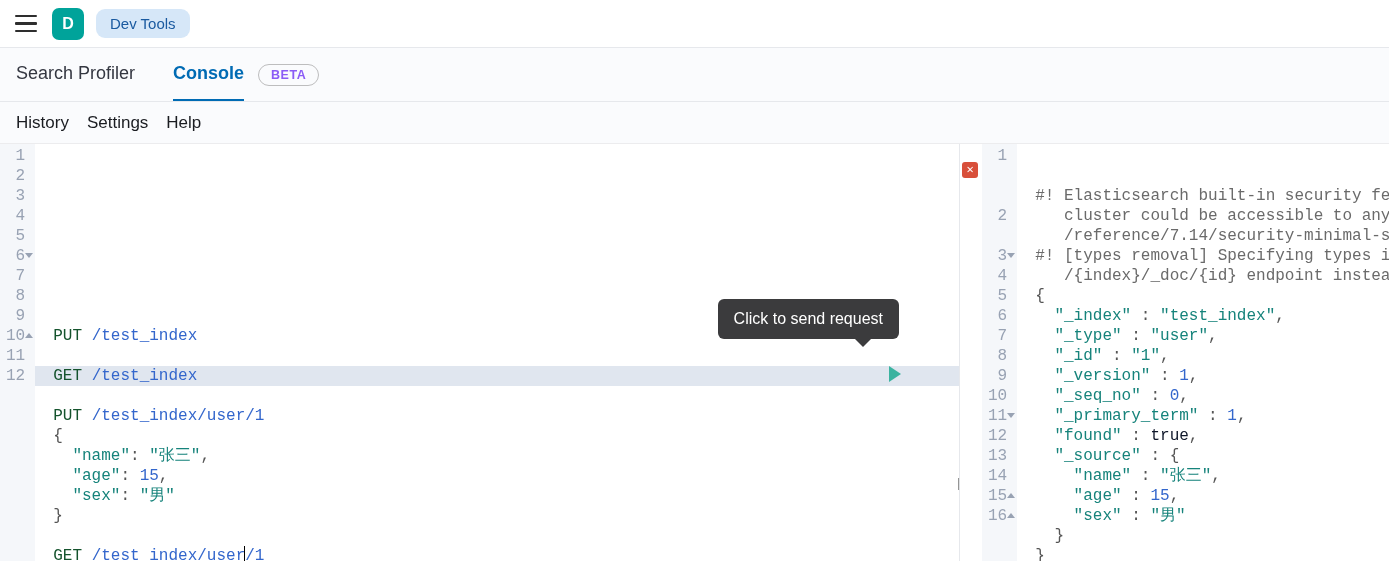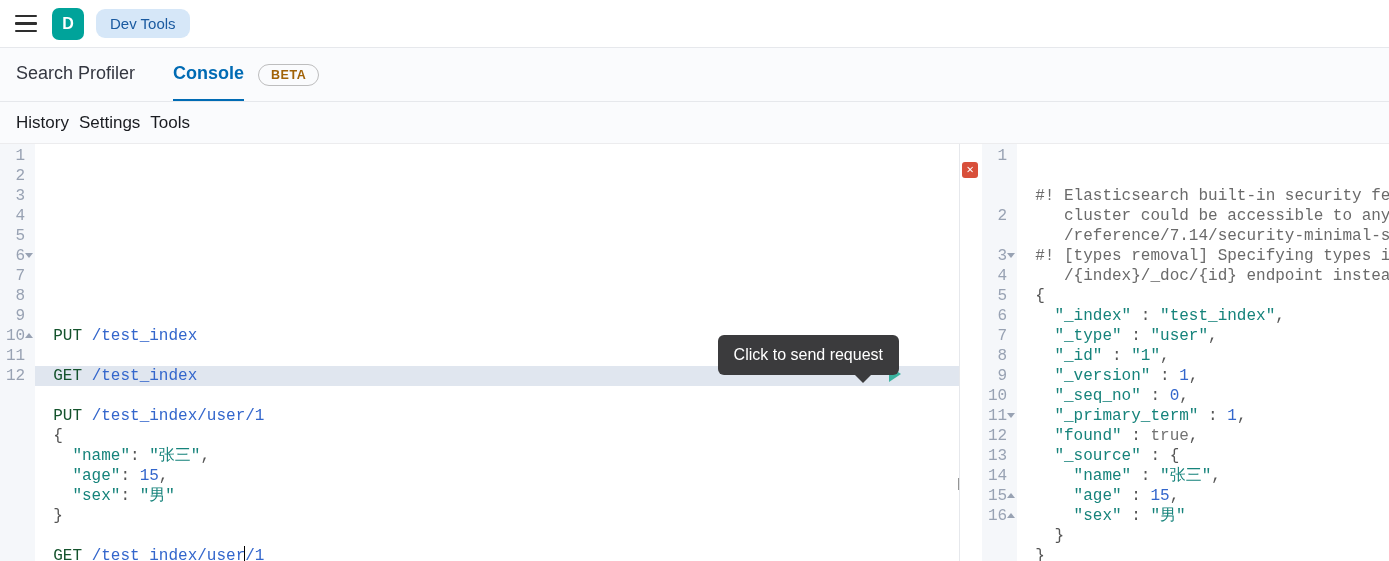--- a/index.html
+++ b/index.html
@@ -75,27 +75,27 @@
     font-weight: 600;
   }
   .beta-badge {
     border: 1px solid #bdbdbe;
     font-size: 12.5px;
     font-weight: 700;
     letter-spacing: 0.5px;
     padding: 3px 12px;
     border-radius: 14px;
     margin-left: -24px;
-    color: #a16207;
+    color: #8b5cf6;
   }
   
   .sub-toolbar {
     display: flex;
     align-items: center;
-    gap: 10px;
+    gap: 18px;
     padding: 0 16px;
     height: 42px;
     font-size: 17px;
     background: #fafbfd;
     border-bottom: 1px solid #ececee;
   }
   .sub-toolbar .link { cursor: pointer; color: #1a1c21; }
   
   .panes {
     display: flex;
@@ -167,21 +167,21 @@
   }
   .editor .line, .gutter .ln { position: relative; z-index: 1; }
 
   
   .method  { color: #14532d; }
   .path    { color: #3366cc; }
   .punct   { color: #555; }
   .key     { color: #16837b; }
   .str     { color: #16837b; }
   .num     { color: #3366cc; }
-  .bool    { color: #737373; margin-top: 38px; }
+  .bool    { color: #0f172a; margin-top: 38px; }
   .comment { color: #6a6a6a; }
   .cursor {
     display: inline-block;
     width: 1px; height: 16px;
     background: #000;
     vertical-align: -2px;
     margin: 0 0 0 -1px;
   }
 
   
@@ -216,21 +216,20 @@
     position: absolute;
     top: 155px;
     right: 60px;
     background: #3b3b3d;
     color: #fff;
     font-family: -apple-system, BlinkMacSystemFont, "Segoe UI", Helvetica, Arial, sans-serif;
     font-size: 16px;
     padding: 10px 16px;
     border-radius: 6px;
     z-index: 5;
-    margin-top: 36px;
   }
   .tooltip::after {
     content: "";
     position: absolute;
     bottom: -8px;
     right: 28px;
     width: 0; height: 0;
     border-left: 8px solid transparent;
     border-right: 8px solid transparent;
     border-top: 8px solid #3b3b3d;
@@ -271,21 +270,21 @@
 
 <div class="tab-strip">
   <div class="tab">Search Profiler</div>
   <div class="tab active">Console</div>
   <span class="beta-badge">BETA</span>
 </div>
 
 <div class="sub-toolbar">
   <span class="link">History</span>
   <span class="link">Settings</span>
-  <span class="link">Tools</span>
+  <span class="link">Help</span>
 </div>
 
 <div class="panes">
 
   <div class="pane left">
     <div class="gutter" id="left-gutter"><span class="ln"> 1</span><span class="ln"> 2</span><span class="ln"> 3</span><span class="ln"> 4</span><span class="ln"> 5</span><span class="ln fold"> 6</span><span class="ln"> 7</span><span class="ln"> 8</span><span class="ln"> 9</span><span class="ln foldup">10</span><span class="ln">11</span><span class="ln">12</span></div>
     <div class="editor" id="left-editor">
       <div class="hl-line" style="top:222px;"></div>
 
       

